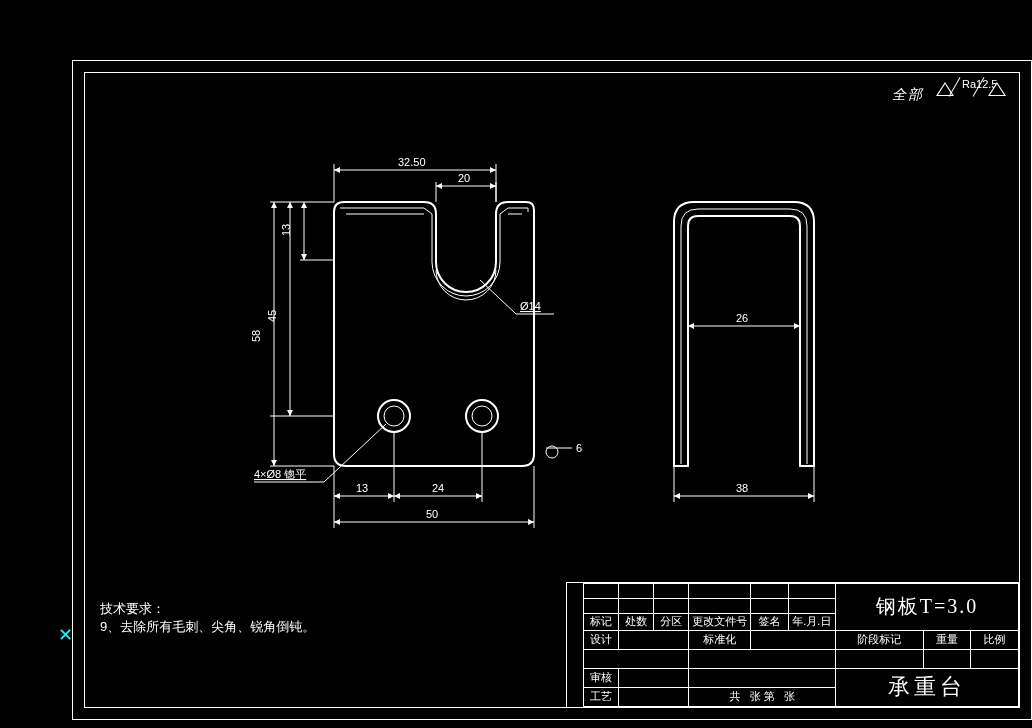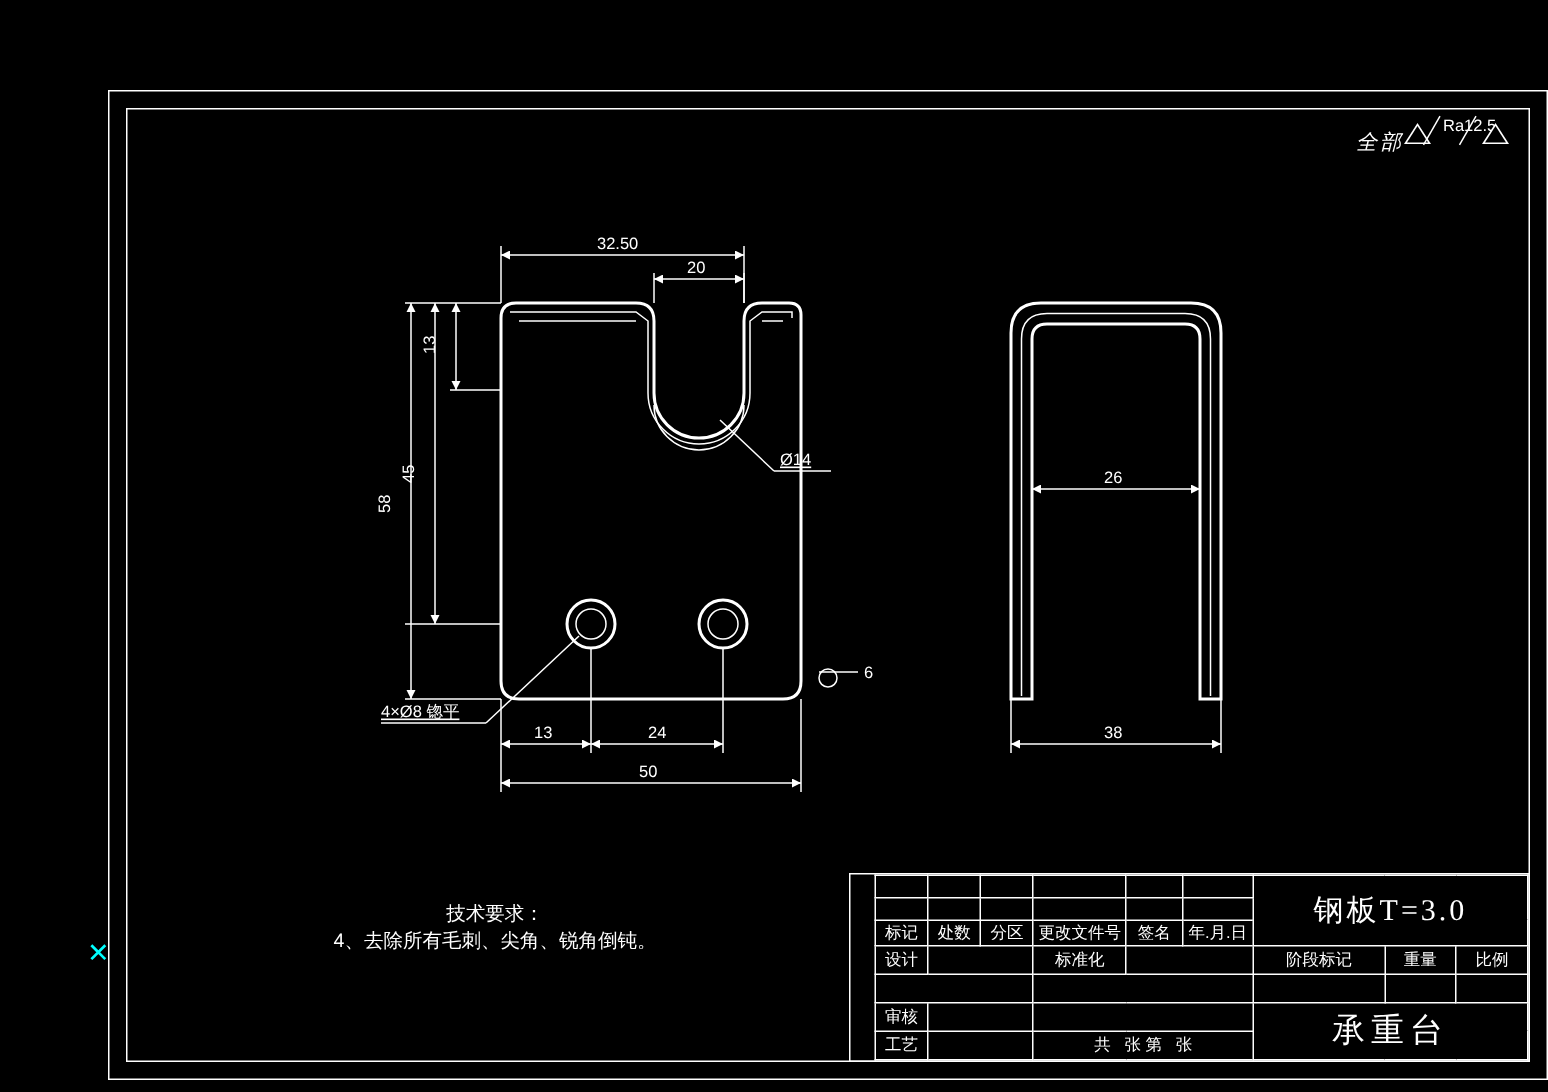--- a/index.html
+++ b/index.html
@@ -25,21 +25,21 @@
     left: 84px; top: 72px;
     width: 936px; height: 636px;
   }
   
   .roughmark {
     position: absolute;
     left: 892px; top: 80px;
     width: 128px; height: 32px;
   }
   .roughmark .label {
-    position:absolute; left:12px; top:6px;
+    position:absolute; left:0; top:6px;
     font-style: italic;
     font-size: 14px;
     letter-spacing: 2px;
   }
   .roughmark .tri1 {
     position:absolute; left:44px; top:2px;
     width:0;height:0;
     border-left:9px solid transparent;
     border-right:9px solid transparent;
     border-bottom:14px solid #fff;
@@ -93,21 +93,20 @@
   svg .dim   { font-size:11px; }
   .arrow { fill:#fff; }
   
   .notes {
     position:absolute;
     left: 100px; top: 600px;
     width: 460px;
     font-size: 13px;
     line-height: 18px;
     color:#fff;
-    text-align:center;
   }
   
   .titleblock {
     position:absolute;
     left: 566px; top: 582px;
     width: 454px; height: 126px;
     border:1px solid #fff;
     box-sizing:border-box;
     font-size:11px;
     padding-left:16px;
@@ -275,21 +274,21 @@
 
     <line class="thin" x1="20" y1="314" x2="20" y2="350"></line>
     <line class="thin" x1="160" y1="314" x2="160" y2="350"></line>
     <line class="thin" x1="20" y1="344" x2="160" y2="344" marker-start="url(#ahrev)" marker-end="url(#ah)"></line>
     <text class="dim" x="82" y="340">38</text>
   </g>
 </svg>
 
 <div class="notes">
   <div>技术要求：</div>
-  <div>4、去除所有毛刺、尖角、锐角倒钝。</div>
+  <div>9、去除所有毛刺、尖角、锐角倒钝。</div>
 </div>
 
 <div class="titleblock">
 <table>
   <tbody>
         <tr style="height:14px">
     <td style="width:28px"></td>
           <td style="width:28px"></td>
           <td style="width:28px"></td>
     <td style="width:50px"></td>

